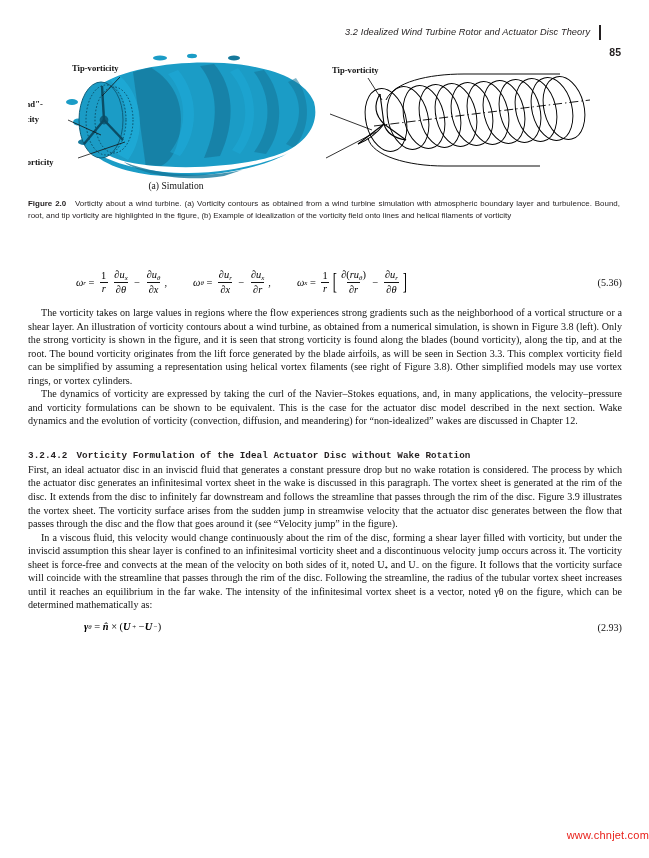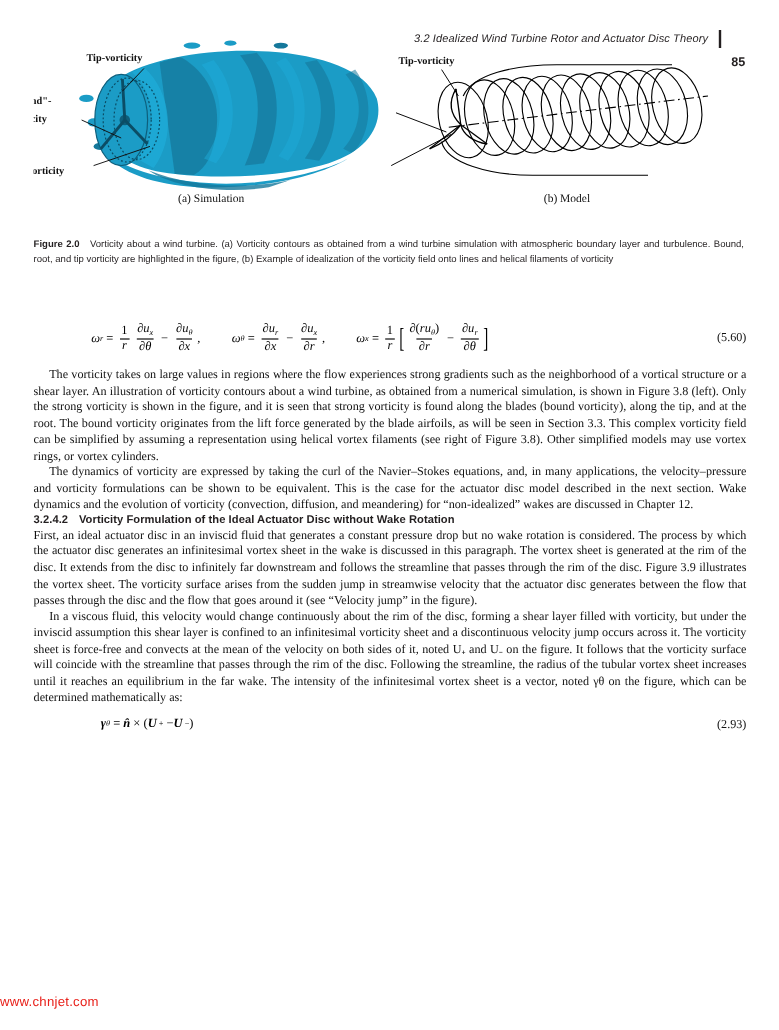--- a/index.html
+++ b/index.html
@@ -50,21 +50,21 @@
     font-weight: bold;
     font-size: 10.5px;
     color: #231f20;
     padding-left: 8px;
     margin-top: 40px;
   }
 
   
   .figure {
     position: absolute;
-    top: 32px;
+    top: 52px;
     left: 28px;
     width: 593px;
     height: 148px;
   }
   .subfig {
     position: absolute;
     top: 0;
     height: 128px;
   }
   .subfig-a { left: 0px;   width: 296px; }
@@ -170,36 +170,36 @@
     font-size: 2.2em;
     font-weight: 300;
     line-height: 0.6;
     transform: scaleX(0.55);
     margin: 0 -1px;
   }
   .gap { display: inline-block; width: 26px; }
 
   
   .sechead {
-    font-family: Liberation Sans, sans-serif;
+    font-family: Liberation Mono, monospace;
     font-weight: bold;
     font-size: 9.3px;
     color: #231f20;
-    margin: 0 0 2px 0;
+    margin: 22px 0 2px 0;
     letter-spacing: 0.05px;
   }
   .sechead .num { margin-right: 9px; }
 
   
   .watermark {
     position: absolute;
     left: 0;
     right: 0;
     bottom: 17px;
-    text-align: left;
+    text-align: right;
     font-family: "Liberation Sans", sans-serif;
     font-size: 11px;
     color: #e8201a;
     letter-spacing: 0.2px;
   }
 </style>
 </head>
 <body>
 
 <div class="page">
@@ -309,21 +309,20 @@
         </g>
 
         <text class="fig-label" x="8" y="21">Tip-vorticity</text>
         <text class="fig-label" x="-52" y="55">"Bound"-</text>
         <text class="fig-label" x="-46" y="69">vorticity</text>
         <text class="fig-label" x="-56" y="114">Root-vorticity</text>
       </svg>
     </div>
 
     <div class="subcaption subcaption-a">(a) Simulation</div>
-    <div class="subcaption subcaption-b">(b) Model</div>
   </div>
 
   <div class="figcaption">
     <b>Figure 2.0</b><span>&nbsp;&nbsp;&nbsp;</span><span>Vorticity about a wind turbine. (a) Vorticity contours as obtained from a wind turbine simulation with atmospheric boundary layer and turbulence. Bound, root, and tip vorticity are highlighted in the figure, (b) Example of idealization of the vorticity field onto lines and helical filaments of vorticity</span>
   </div>
 
   <div class="body">
 
 
     <div class="eqline">
@@ -364,21 +363,21 @@
             <span class="num"><span class="mi">∂</span>(<span class="mi">ru</span><span class="sub">θ</span>)</span>
             <span class="den"><span class="mi">∂r</span></span>
           </span>
         &nbsp;−&nbsp;
         <span class="frac">
             <span class="num"><span class="mi">∂u</span><span class="sub">r</span></span>
             <span class="den"><span class="mi">∂θ</span></span>
           </span>
         <span class="brk">]</span>
       </div>
-      <div class="eqnum">(5.60)</div>
+      <div class="eqnum">(5.36)</div>
     </div>
 
     <p class="para indent"><span>The vorticity takes on large values in regions where the flow experiences strong gradients such as the neighborhood of a vortical structure or a shear layer. An illustration of vorticity contours about a wind turbine, as obtained from a numerical simulation, is shown in Figure 3.8 (left). Only the strong vorticity is shown in the figure, and it is seen that strong vorticity is found along the blades (bound vorticity), along the tip, and at the root. The bound vorticity originates from the lift force generated by the blade airfoils, as will be seen in Section 3.3. This complex vorticity field can be simplified by assuming a representation using helical vortex filaments (see right of Figure 3.8). Other simplified models may use vortex rings, or vortex cylinders.</span></p>
     <p class="para indent"><span>The dynamics of vorticity are expressed by taking the curl of the Navier–Stokes equations, and, in many applications, the velocity–pressure and vorticity formulations can be shown to be equivalent. This is the case for the actuator disc model described in the next section. Wake dynamics and the evolution of vorticity (convection, diffusion, and meandering) for “non-idealized” wakes are discussed in Chapter 12.</span></p>
 
     <div class="sechead">
       <span class="num">3.2.4.2</span><span>Vorticity Formulation of the Ideal Actuator Disc without Wake Rotation</span>
     </div>
 
     <p class="para"><span>First, an ideal actuator disc in an inviscid fluid that generates a constant pressure drop but no wake rotation is considered. The process by which the actuator disc generates an infinitesimal vortex sheet in the wake is discussed in this paragraph. The vortex sheet is generated at the rim of the disc. It extends from the disc to infinitely far downstream and follows the streamline that passes through the rim of the disc. Figure 3.9 illustrates the vortex sheet. The vorticity surface arises from the sudden jump in streamwise velocity that the actuator disc generates between the flow that passes through the disc and the flow that goes around it (see “Velocity jump” in the figure).</span></p>

